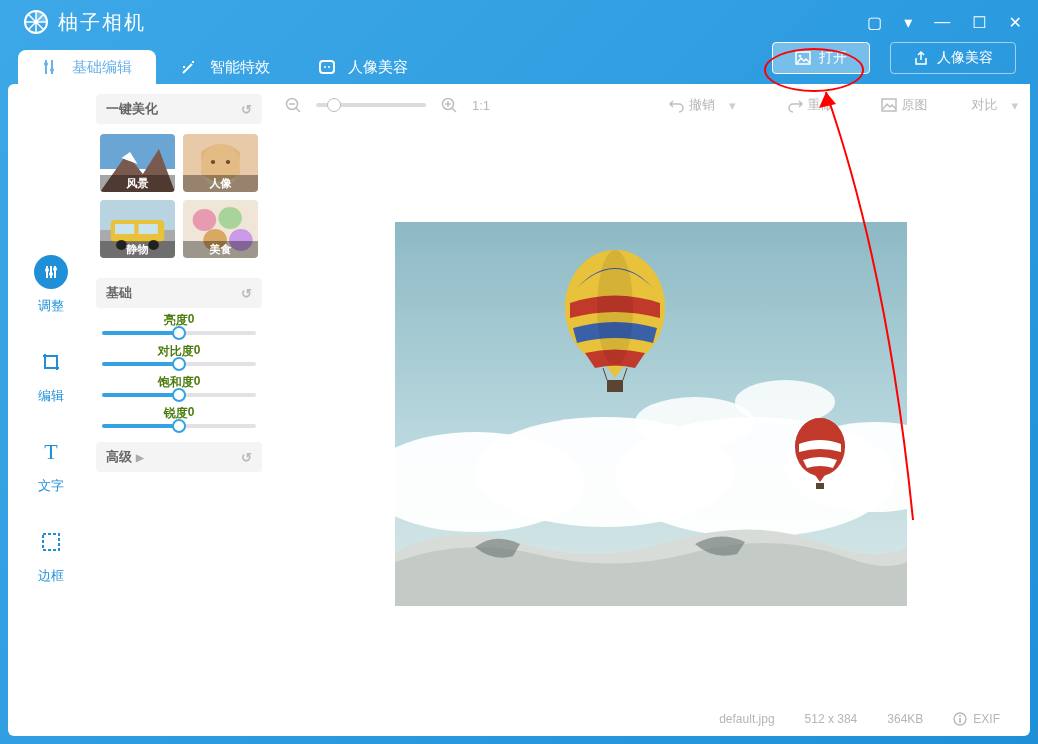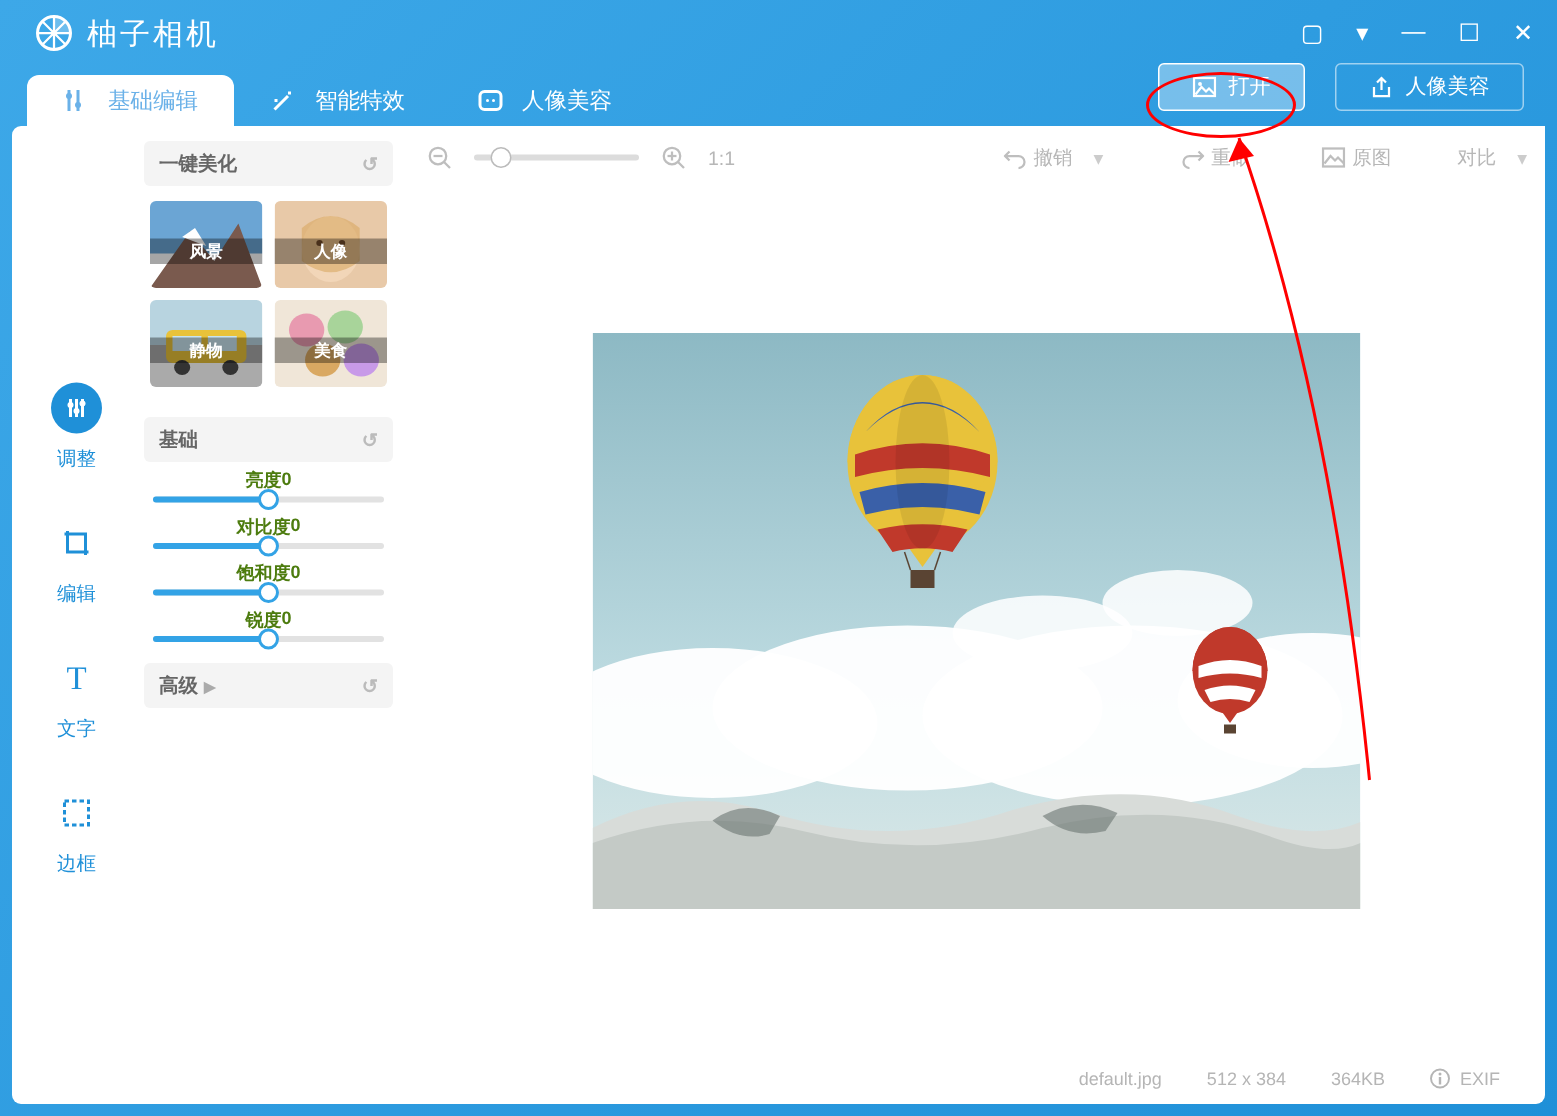--- a/index.html
+++ b/index.html
@@ -28,21 +28,21 @@
 .leftnav-item .circ { width: 34px; height: 34px; border-radius: 50%; display: flex; align-items: center; justify-content: center; }
 .leftnav-item.active .circ { background: #1f90d8; }
 
 .panel { width: 178px; padding: 10px 10px 0 2px; font-weight: bold; }
 .panel-section { margin-bottom: 10px; }
 .section-head { height: 30px; background: #f4f4f4; display: flex; align-items: center; justify-content: space-between; padding: 0 10px; font-size: 13px; color: #666; border-radius: 4px; cursor: pointer; }
 .reset { color: #bbb; cursor: pointer; }
 .preset-grid { display: grid; grid-template-columns: 1fr 1fr; gap: 8px; padding: 10px 4px; }
 .preset { position: relative; height: 58px; border-radius: 4px; overflow: hidden; cursor: pointer; }
 .preset .thumb { width: 100%; height: 100%; }
-.preset .cap { position: absolute; left: 0; right: 0; bottom: 16px; text-align: center; font-size: 11px; color: #fff; background: rgba(0,0,0,.35); padding: 1px 0; }
+.preset .cap { position: absolute; left: 0; right: 0; bottom: 0; text-align: center; font-size: 11px; color: #fff; background: rgba(0,0,0,.35); padding: 1px 0; }
 .slider-row { padding: 4px 6px; }
 .slider-top { display: flex; justify-content: center; font-size: 12px; color: #4d7c0f; margin-bottom: 2px; }
 .slider-track { position: relative; height: 4px; background: #e2e2e2; border-radius: 2px; }
 .slider-fill { position: absolute; left: 0; top: 0; bottom: 0; background: #33a3e6; border-radius: 2px; width: 50%; }
 .slider-thumb { position: absolute; top: -5px; left: 50%; width: 14px; height: 14px; background: #fff; border: 2px solid #33a3e6; border-radius: 50%; transform: translateX(-50%); cursor: pointer; }
 .section-head .chev { color: #aaa; font-size: 10px; margin-left: 4px; }
 
 .canvas-area { flex: 1; position: relative; display: flex; flex-direction: column; }
 .toolbar { height: 42px; display: flex; align-items: center; padding: 0 12px; gap: 14px; color: #b7b7b7; font-size: 13px; }
 .toolbar .sep { flex: 1; }

